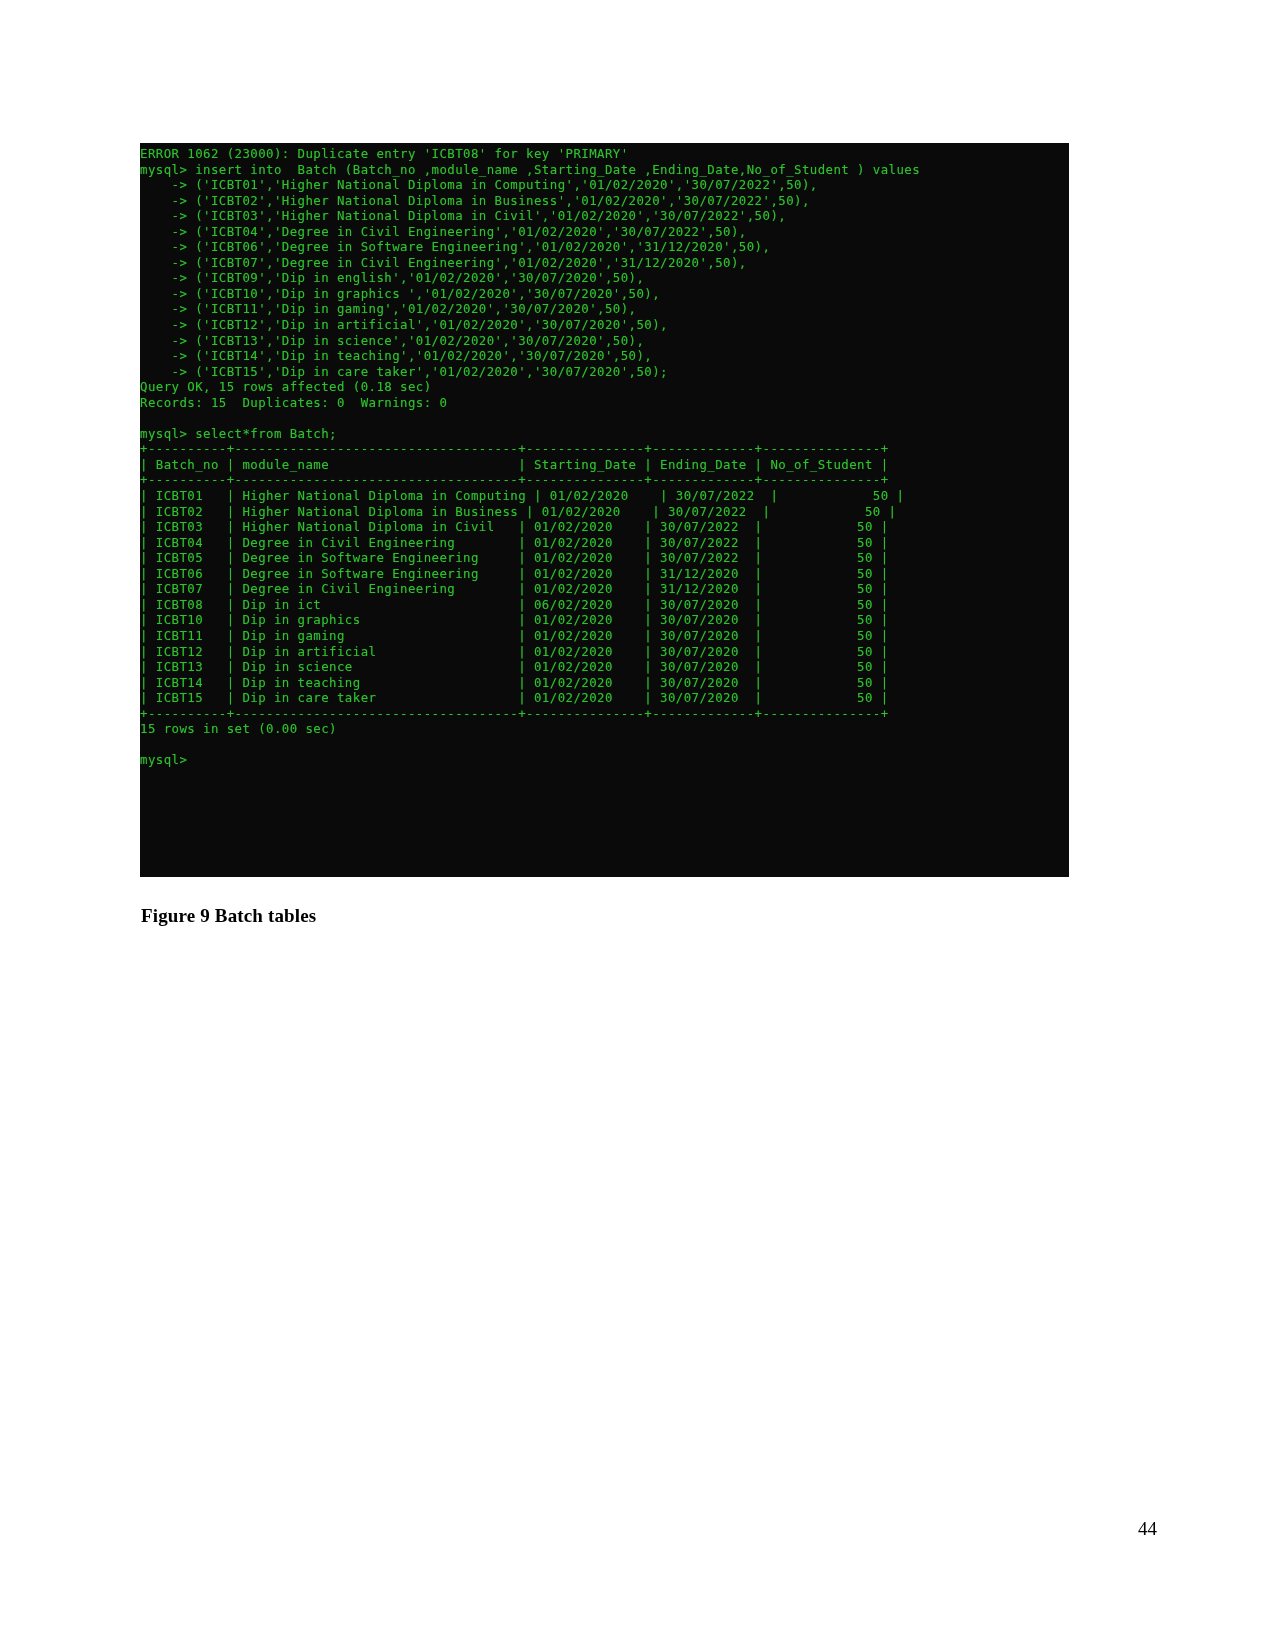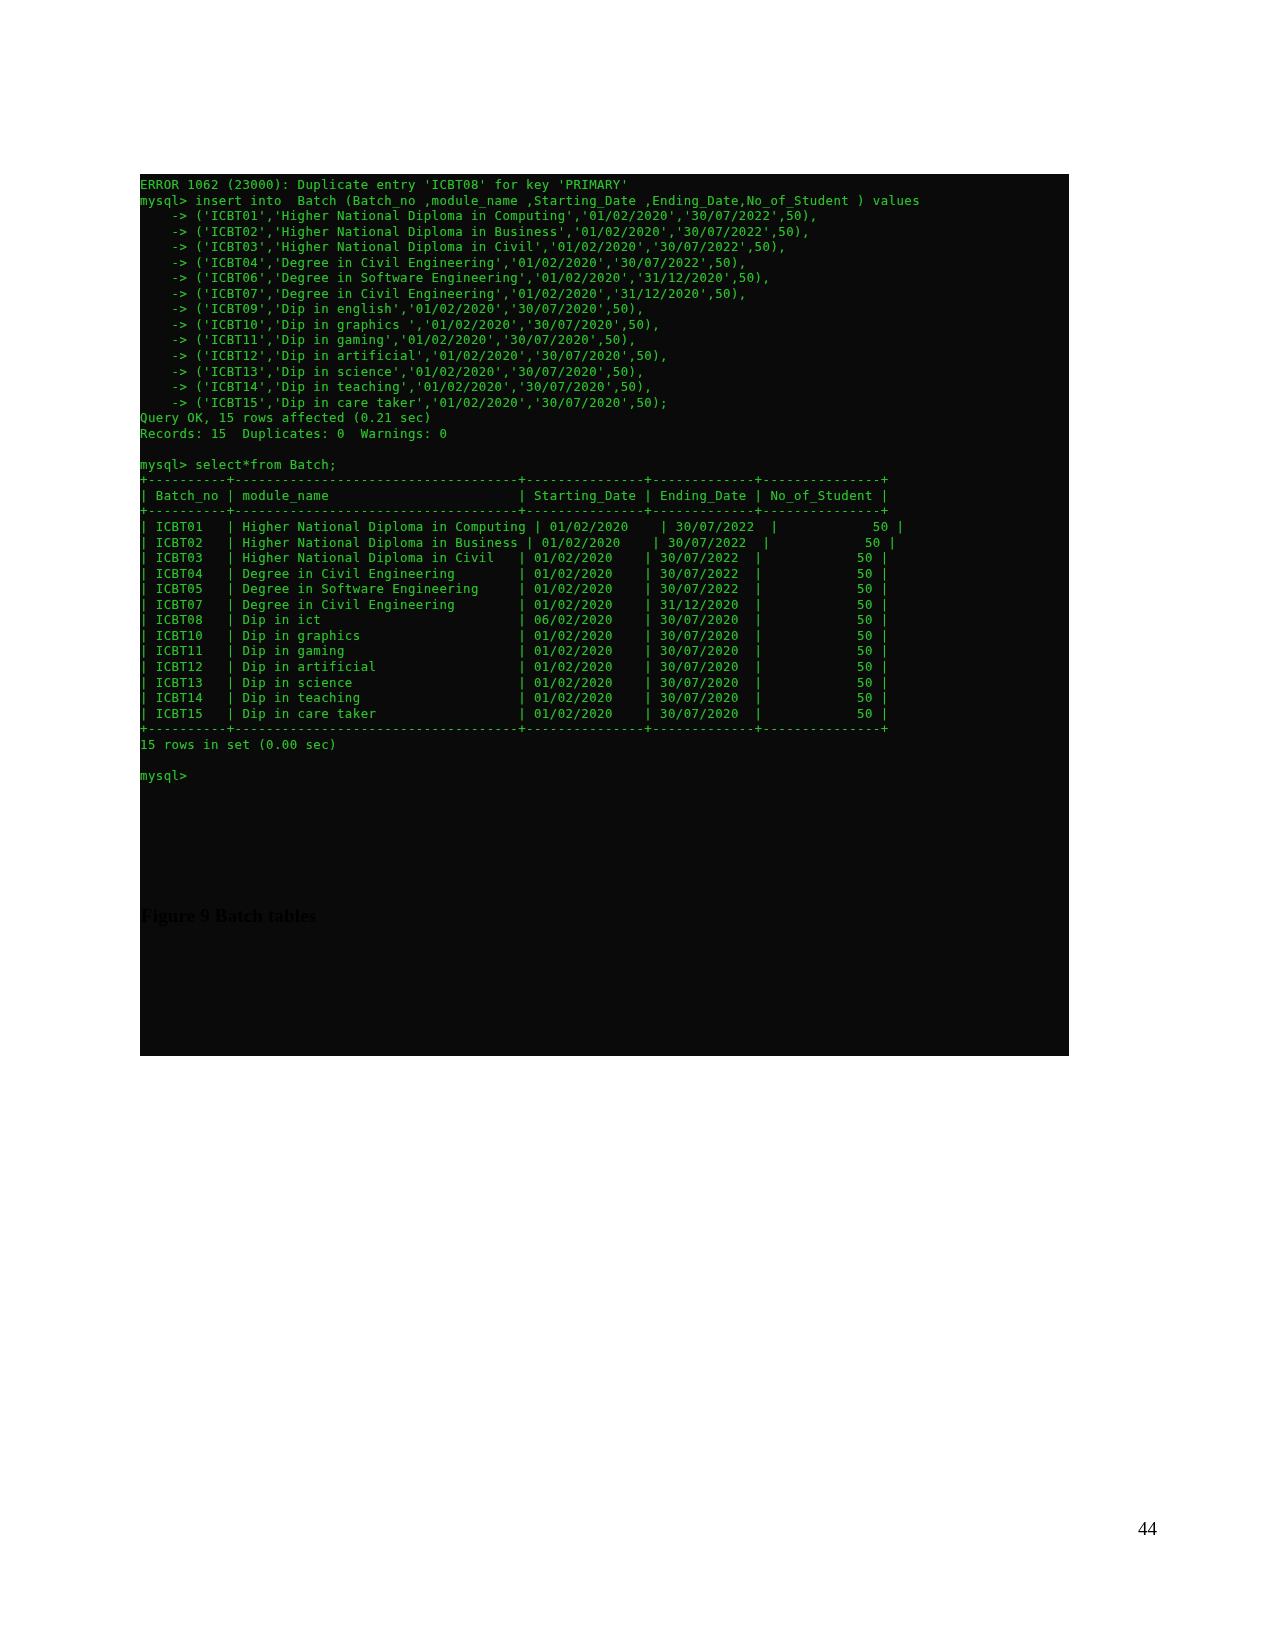--- a/index.html
+++ b/index.html
@@ -20,24 +20,23 @@
     inset: 0;
     background: #ffffff;
   }
 
   
   .terminal {
     position: absolute;
     left: 140px;
     top: 143px;
     width: 929px;
-    height: 882px;
+    height: 734px;
     background: #0a0a0a;
     overflow: hidden;
-    margin-top: 31px;
   }
   .term-inner {
     position: absolute;
     left: 0px;
     top: 3px;
     width: 929px;
   }
   .line {
     font-family: "DejaVu Sans Mono", "Liberation Mono", monospace;
     font-size: 12.4px;
@@ -87,32 +86,33 @@
         <div class="line">    -&gt; ('ICBT04','Degree in Civil Engineering','01/02/2020','30/07/2022',50),</div>
         <div class="line">    -&gt; ('ICBT06','Degree in Software Engineering','01/02/2020','31/12/2020',50),</div>
         <div class="line">    -&gt; ('ICBT07','Degree in Civil Engineering','01/02/2020','31/12/2020',50),</div>
         <div class="line">    -&gt; ('ICBT09','Dip in english','01/02/2020','30/07/2020',50),</div>
         <div class="line">    -&gt; ('ICBT10','Dip in graphics ','01/02/2020','30/07/2020',50),</div>
         <div class="line">    -&gt; ('ICBT11','Dip in gaming','01/02/2020','30/07/2020',50),</div>
         <div class="line">    -&gt; ('ICBT12','Dip in artificial','01/02/2020','30/07/2020',50),</div>
         <div class="line">    -&gt; ('ICBT13','Dip in science','01/02/2020','30/07/2020',50),</div>
         <div class="line">    -&gt; ('ICBT14','Dip in teaching','01/02/2020','30/07/2020',50),</div>
         <div class="line">    -&gt; ('ICBT15','Dip in care taker','01/02/2020','30/07/2020',50);</div>
-        <div class="line">Query OK, 15 rows affected (0.21 sec)</div>
+        <div class="line">Query OK, 15 rows affected (0.18 sec)</div>
         <div class="line">Records: 15  Duplicates: 0  Warnings: 0</div>
         <div class="line blank"> </div>
         <div class="line">mysql&gt; select*from Batch;</div>
         <div class="line">+----------+------------------------------------+---------------+-------------+---------------+</div>
         <div class="line">| Batch_no | module_name                        | Starting_Date | Ending_Date | No_of_Student |</div>
         <div class="line">+----------+------------------------------------+---------------+-------------+---------------+</div>
         <div class="line">| ICBT01   | Higher National Diploma in Computing | 01/02/2020    | 30/07/2022  |            50 |</div>
         <div class="line">| ICBT02   | Higher National Diploma in Business | 01/02/2020    | 30/07/2022  |            50 |</div>
         <div class="line">| ICBT03   | Higher National Diploma in Civil   | 01/02/2020    | 30/07/2022  |            50 |</div>
         <div class="line">| ICBT04   | Degree in Civil Engineering        | 01/02/2020    | 30/07/2022  |            50 |</div>
         <div class="line">| ICBT05   | Degree in Software Engineering     | 01/02/2020    | 30/07/2022  |            50 |</div>
+        <div class="line">| ICBT06   | Degree in Software Engineering     | 01/02/2020    | 31/12/2020  |            50 |</div>
         <div class="line">| ICBT07   | Degree in Civil Engineering        | 01/02/2020    | 31/12/2020  |            50 |</div>
         <div class="line">| ICBT08   | Dip in ict                         | 06/02/2020    | 30/07/2020  |            50 |</div>
         <div class="line">| ICBT10   | Dip in graphics                    | 01/02/2020    | 30/07/2020  |            50 |</div>
         <div class="line">| ICBT11   | Dip in gaming                      | 01/02/2020    | 30/07/2020  |            50 |</div>
         <div class="line">| ICBT12   | Dip in artificial                  | 01/02/2020    | 30/07/2020  |            50 |</div>
         <div class="line">| ICBT13   | Dip in science                     | 01/02/2020    | 30/07/2020  |            50 |</div>
         <div class="line">| ICBT14   | Dip in teaching                    | 01/02/2020    | 30/07/2020  |            50 |</div>
         <div class="line">| ICBT15   | Dip in care taker                  | 01/02/2020    | 30/07/2020  |            50 |</div>
         <div class="line">+----------+------------------------------------+---------------+-------------+---------------+</div>
         <div class="line">15 rows in set (0.00 sec)</div>

